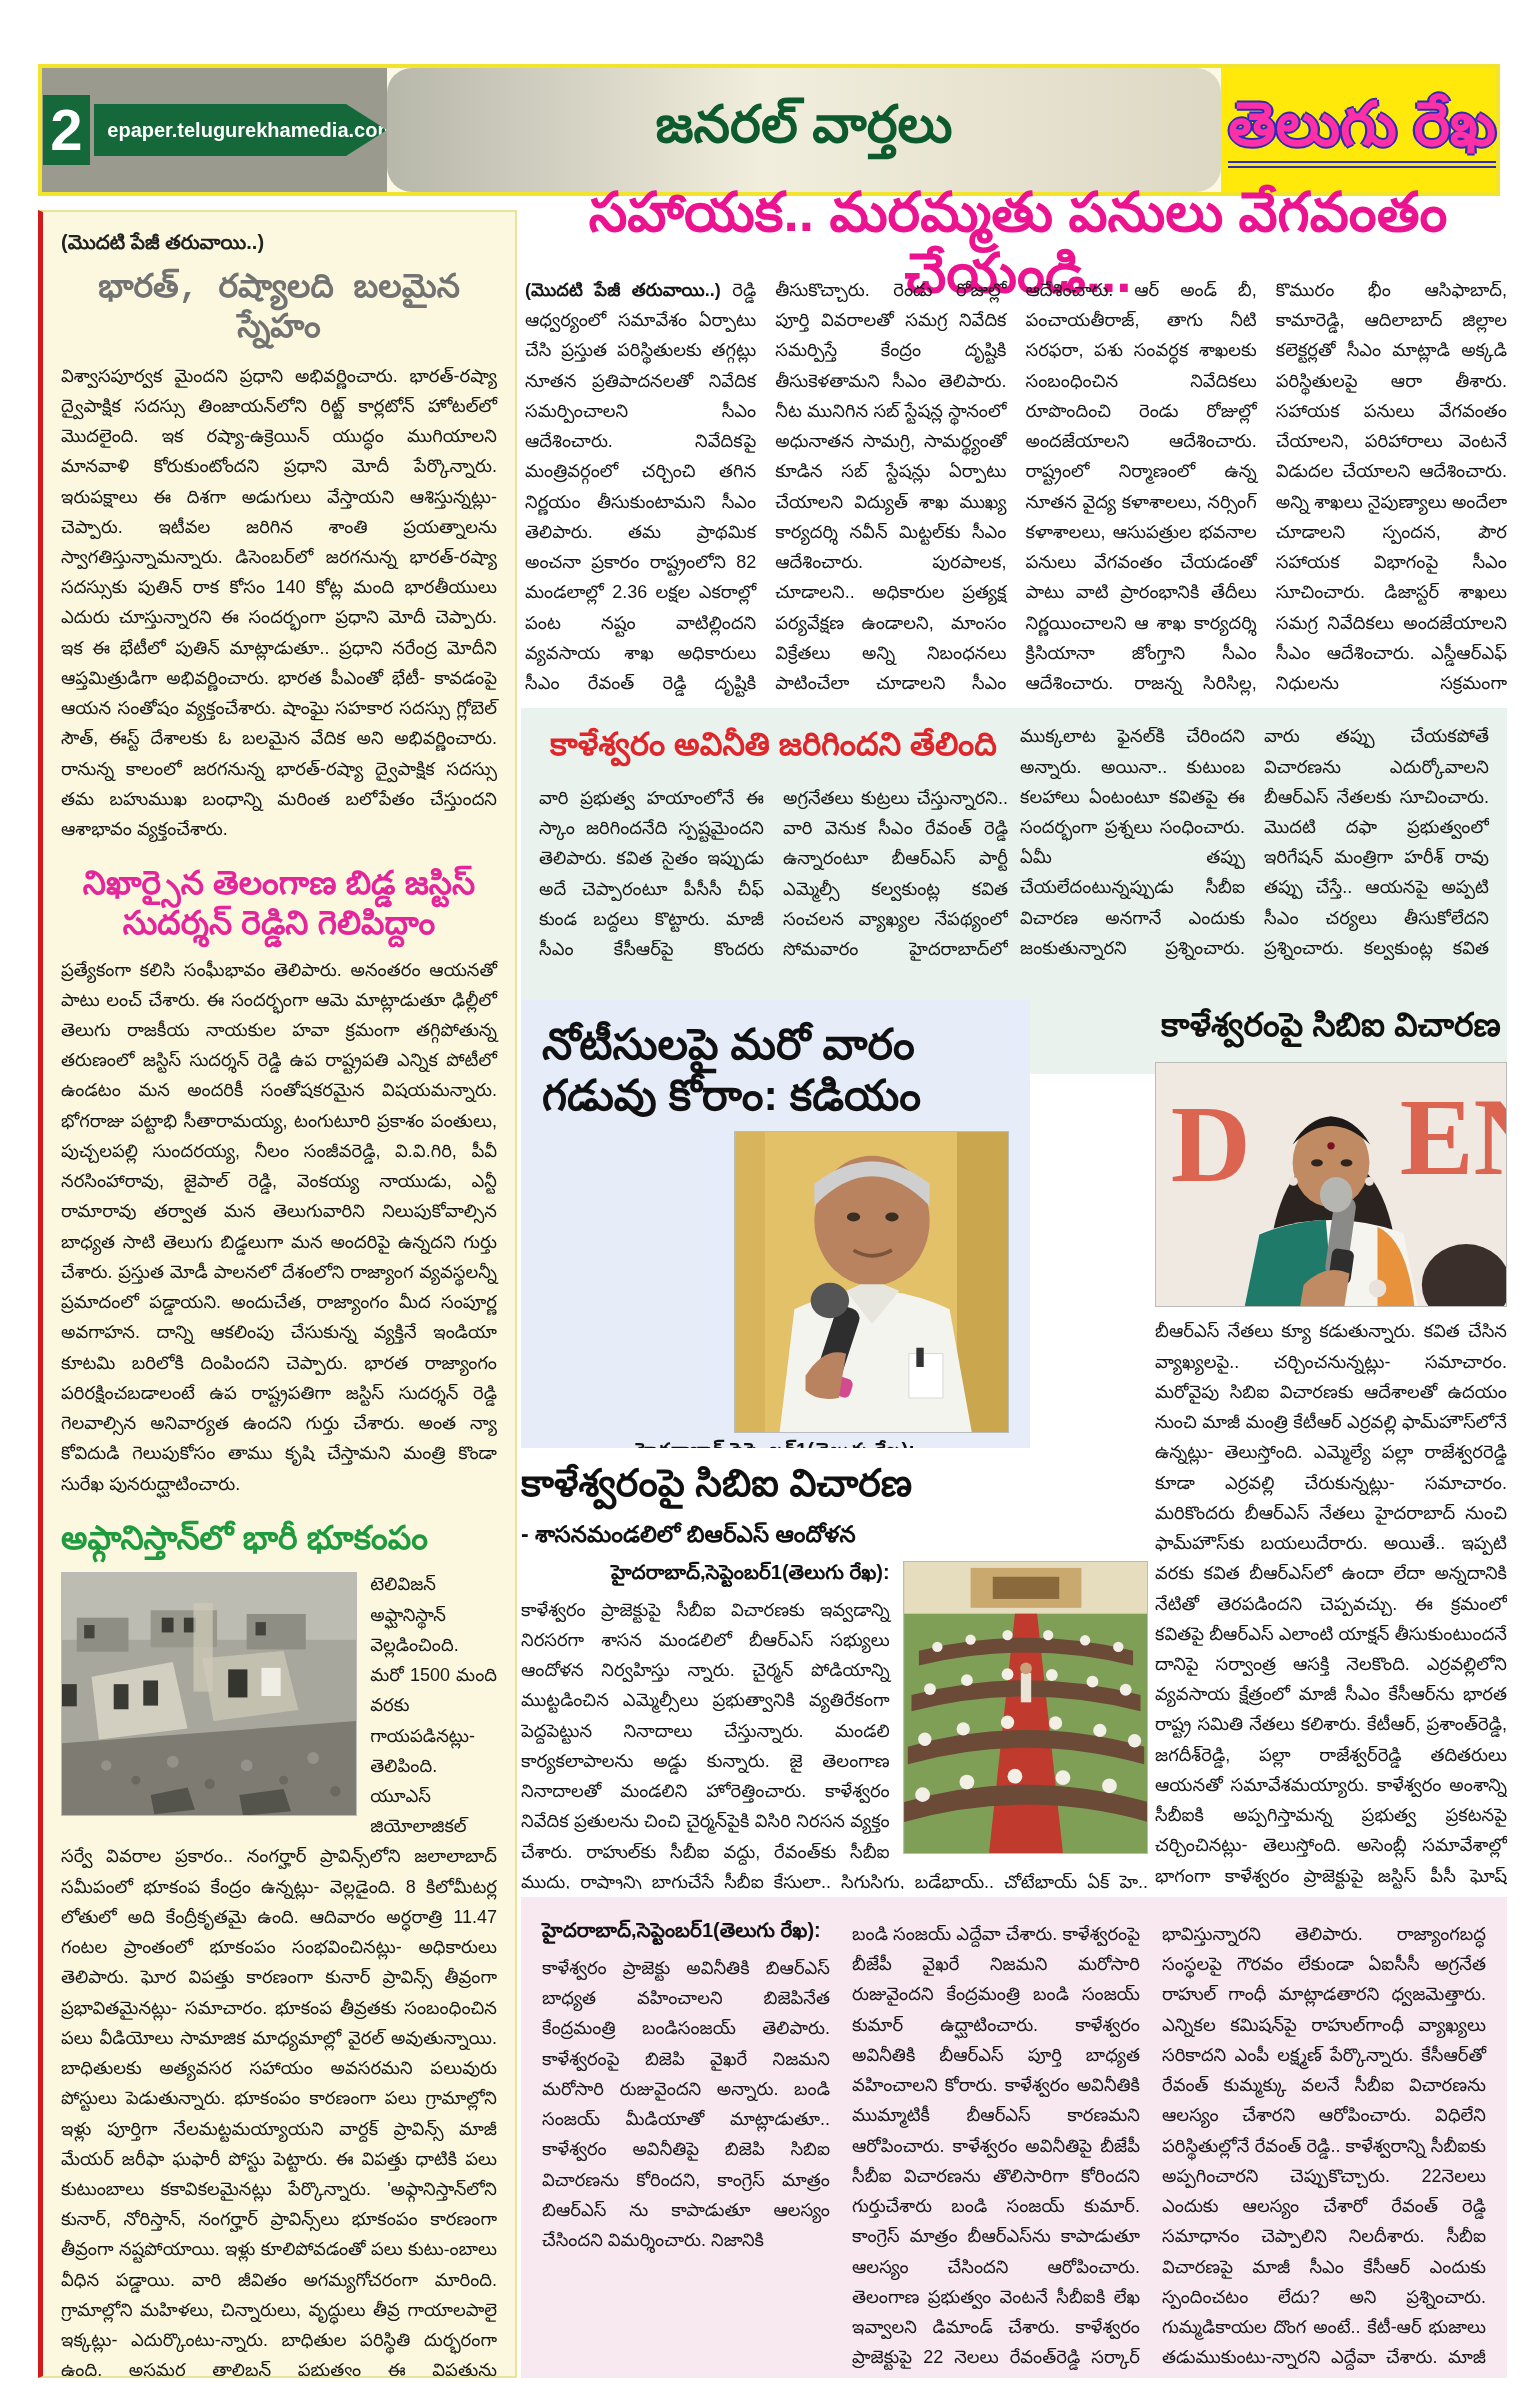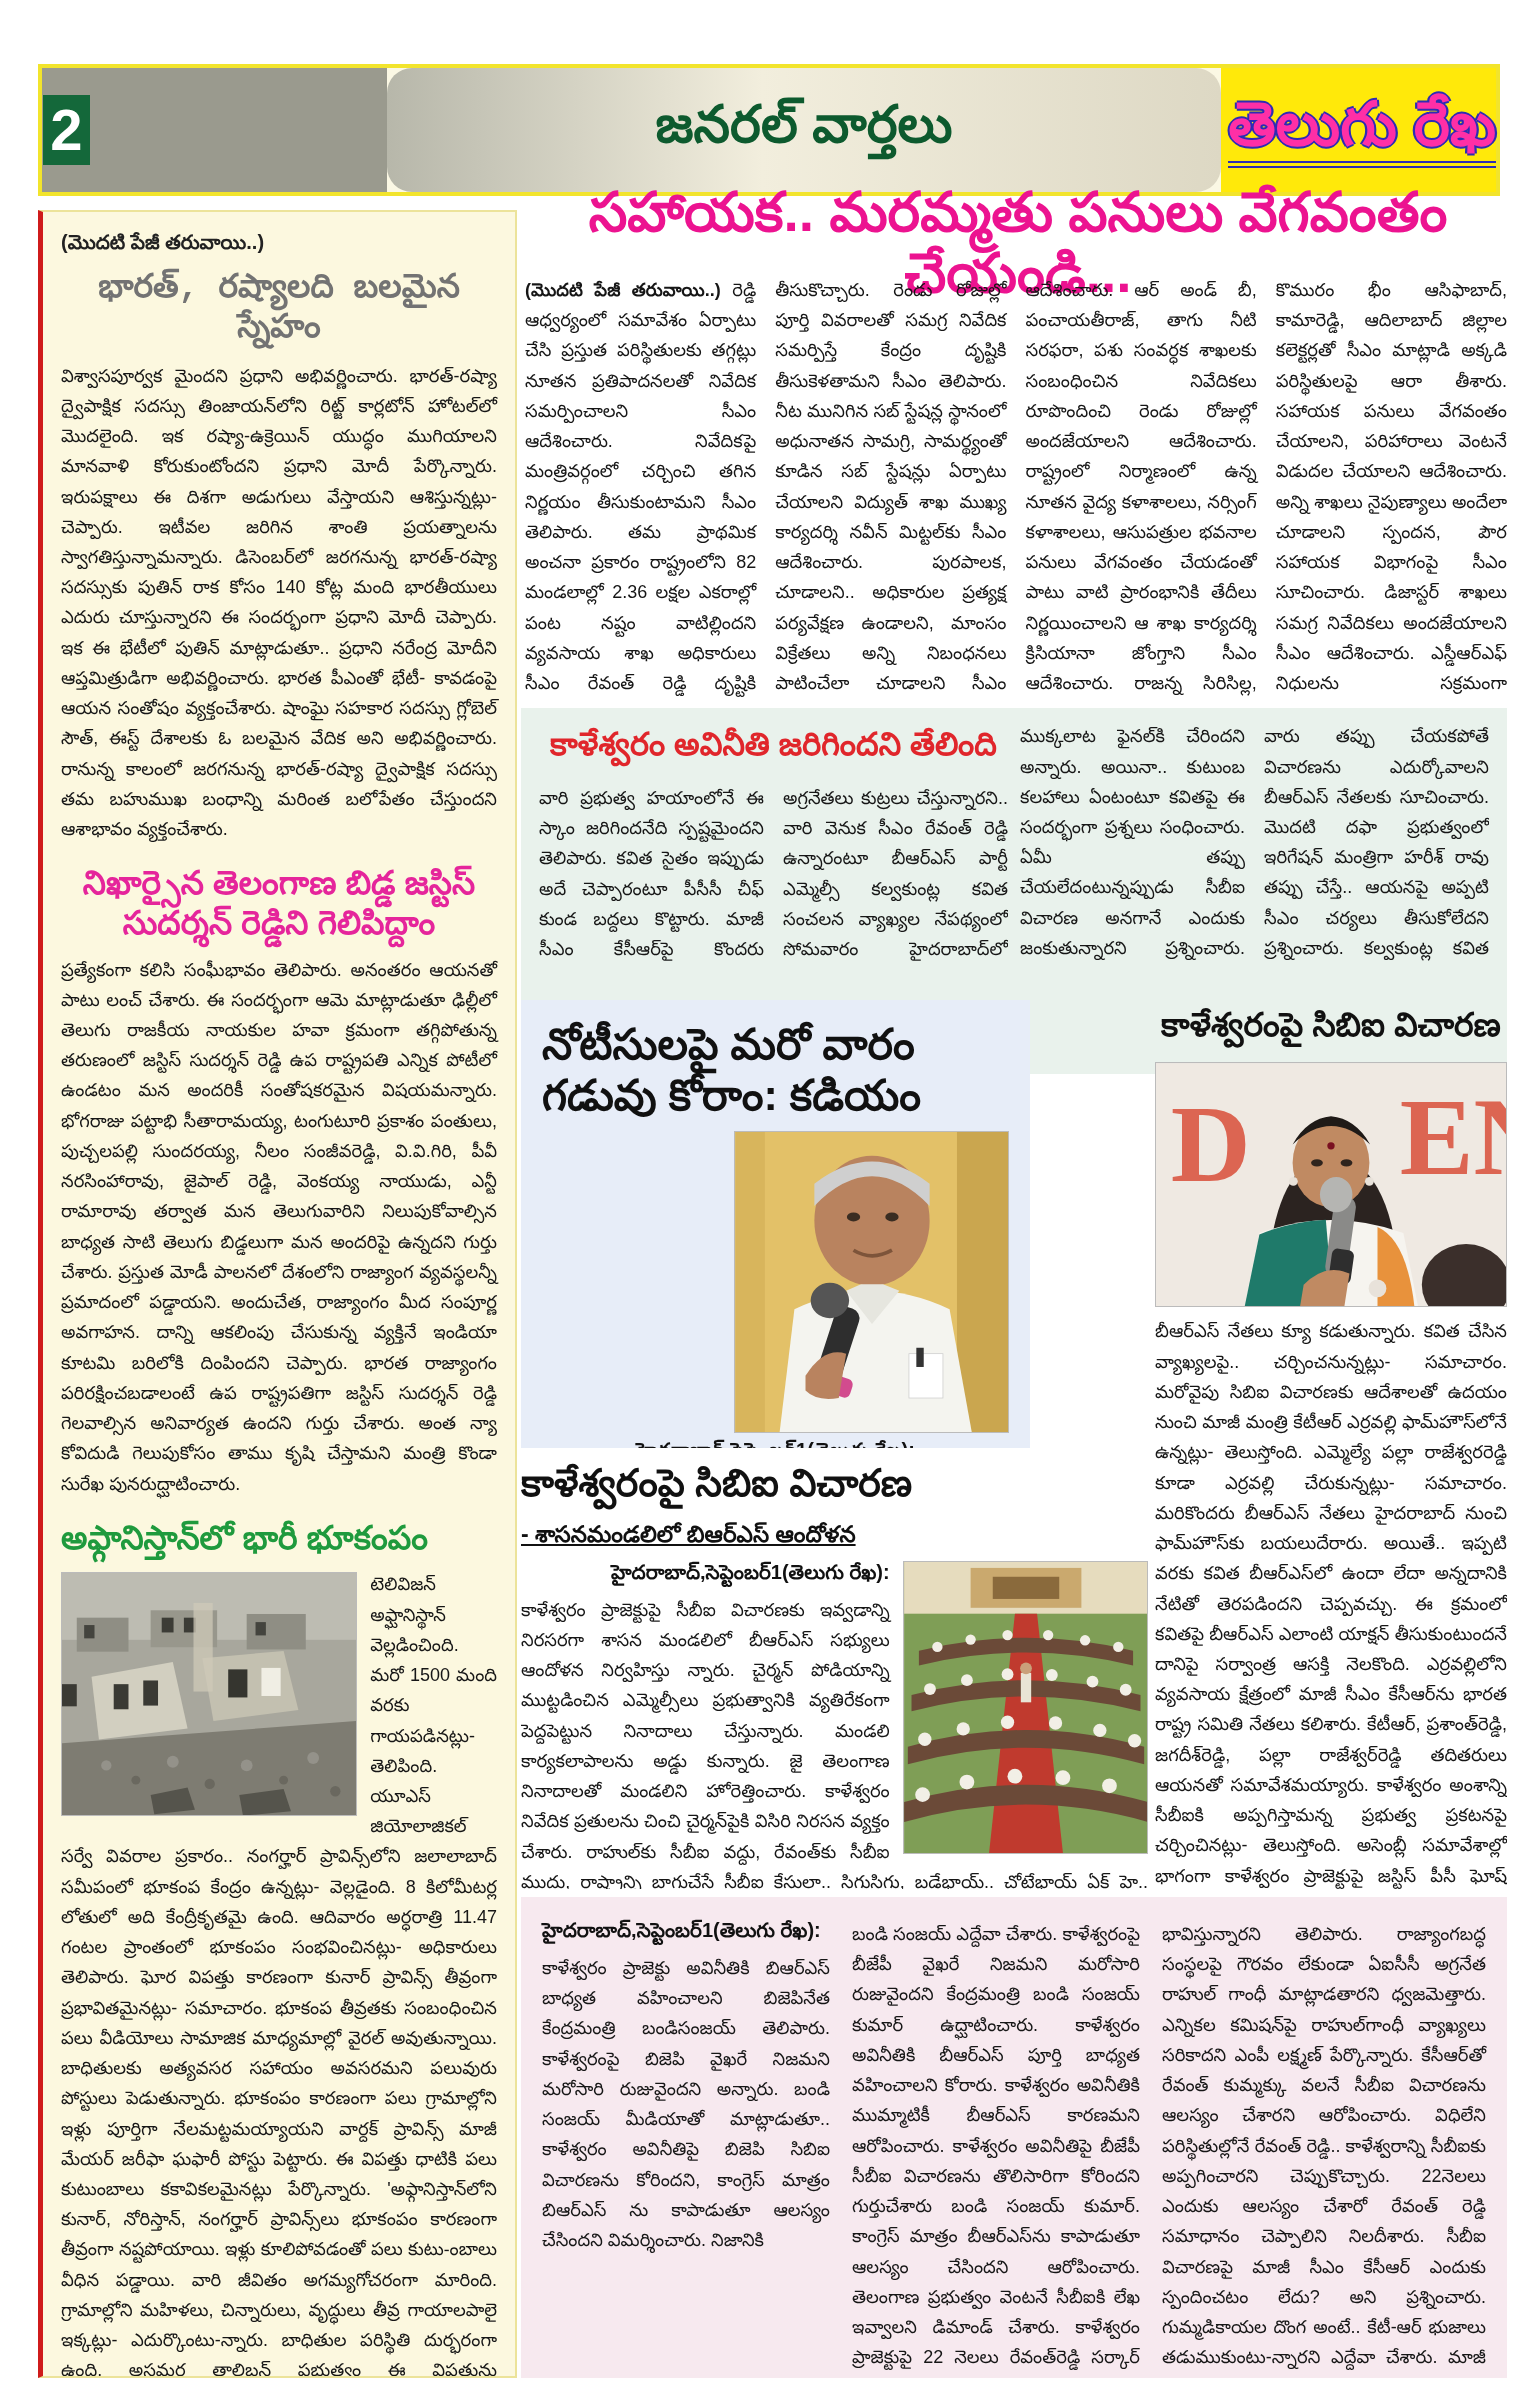--- a/index.html
+++ b/index.html
@@ -61,21 +61,21 @@
   .dl-right { text-align:right; padding-right:30px; }
 
   
   .kavitha { position:absolute; left:1155px; top:1006px; width:352px; height:884px; overflow:hidden; }
   .kavitha h2 { text-align:center; color:#111; font-size:33px; font-weight:bold; margin-bottom:10.4px; }
   .kav-photo { width:352px; height:245px; margin-bottom:9px; }
 
   
   .council { position:absolute; left:521px; top:1462px; width:627px; height:427px; overflow:hidden; }
   .council h2 { color:#111; font-size:38px; font-weight:bold; margin-bottom:7.4px; }
-  .council h3 { color:#111; font-size:23px; font-weight:bold; margin-bottom:7.4px;text-decoration:underline; }
+  .council h3 { color:#111; font-size:23px; font-weight:bold; margin-bottom:7.4px; }
   .asm-photo { float:right; width:245px; height:293px; margin:0 0 6px 13.3px; }
 
   
   .brs-box { position:absolute; left:521px; top:1897px; width:986px; height:481px;
              background:#f7e9ef; padding:22px 21px; display:flex; gap:22px; overflow:hidden; }
   .brs-c1 { width:32%; } .brs-c2 { width:32%; } .brs-c3 { width:36%; }
   .brs-c1 h2 { color:#111; font-size:35px; line-height:1.35; font-weight:bold; margin-bottom:16.3px; }
 
   .photo-frame { background:#ddd; overflow:hidden; border:0.7px solid #bbb; }
   svg { display:block; }
@@ -83,20 +83,21 @@
 </head>
 <body>
 
 <div id="page">
 
   <div class="header">
     <div class="pagenum">
       <span>2</span>
     </div>
     <div class="ribbons">
+      <div class="ribbon">epaper.telugurekhamedia.com</div>
     </div>
     <div class="band">
       <span>జనరల్ వార్తలు</span>
     </div>
     <div class="brand">
       <span>తెలుగు రేఖ</span>
     </div>
   </div>
 
   <aside class="left-panel">

